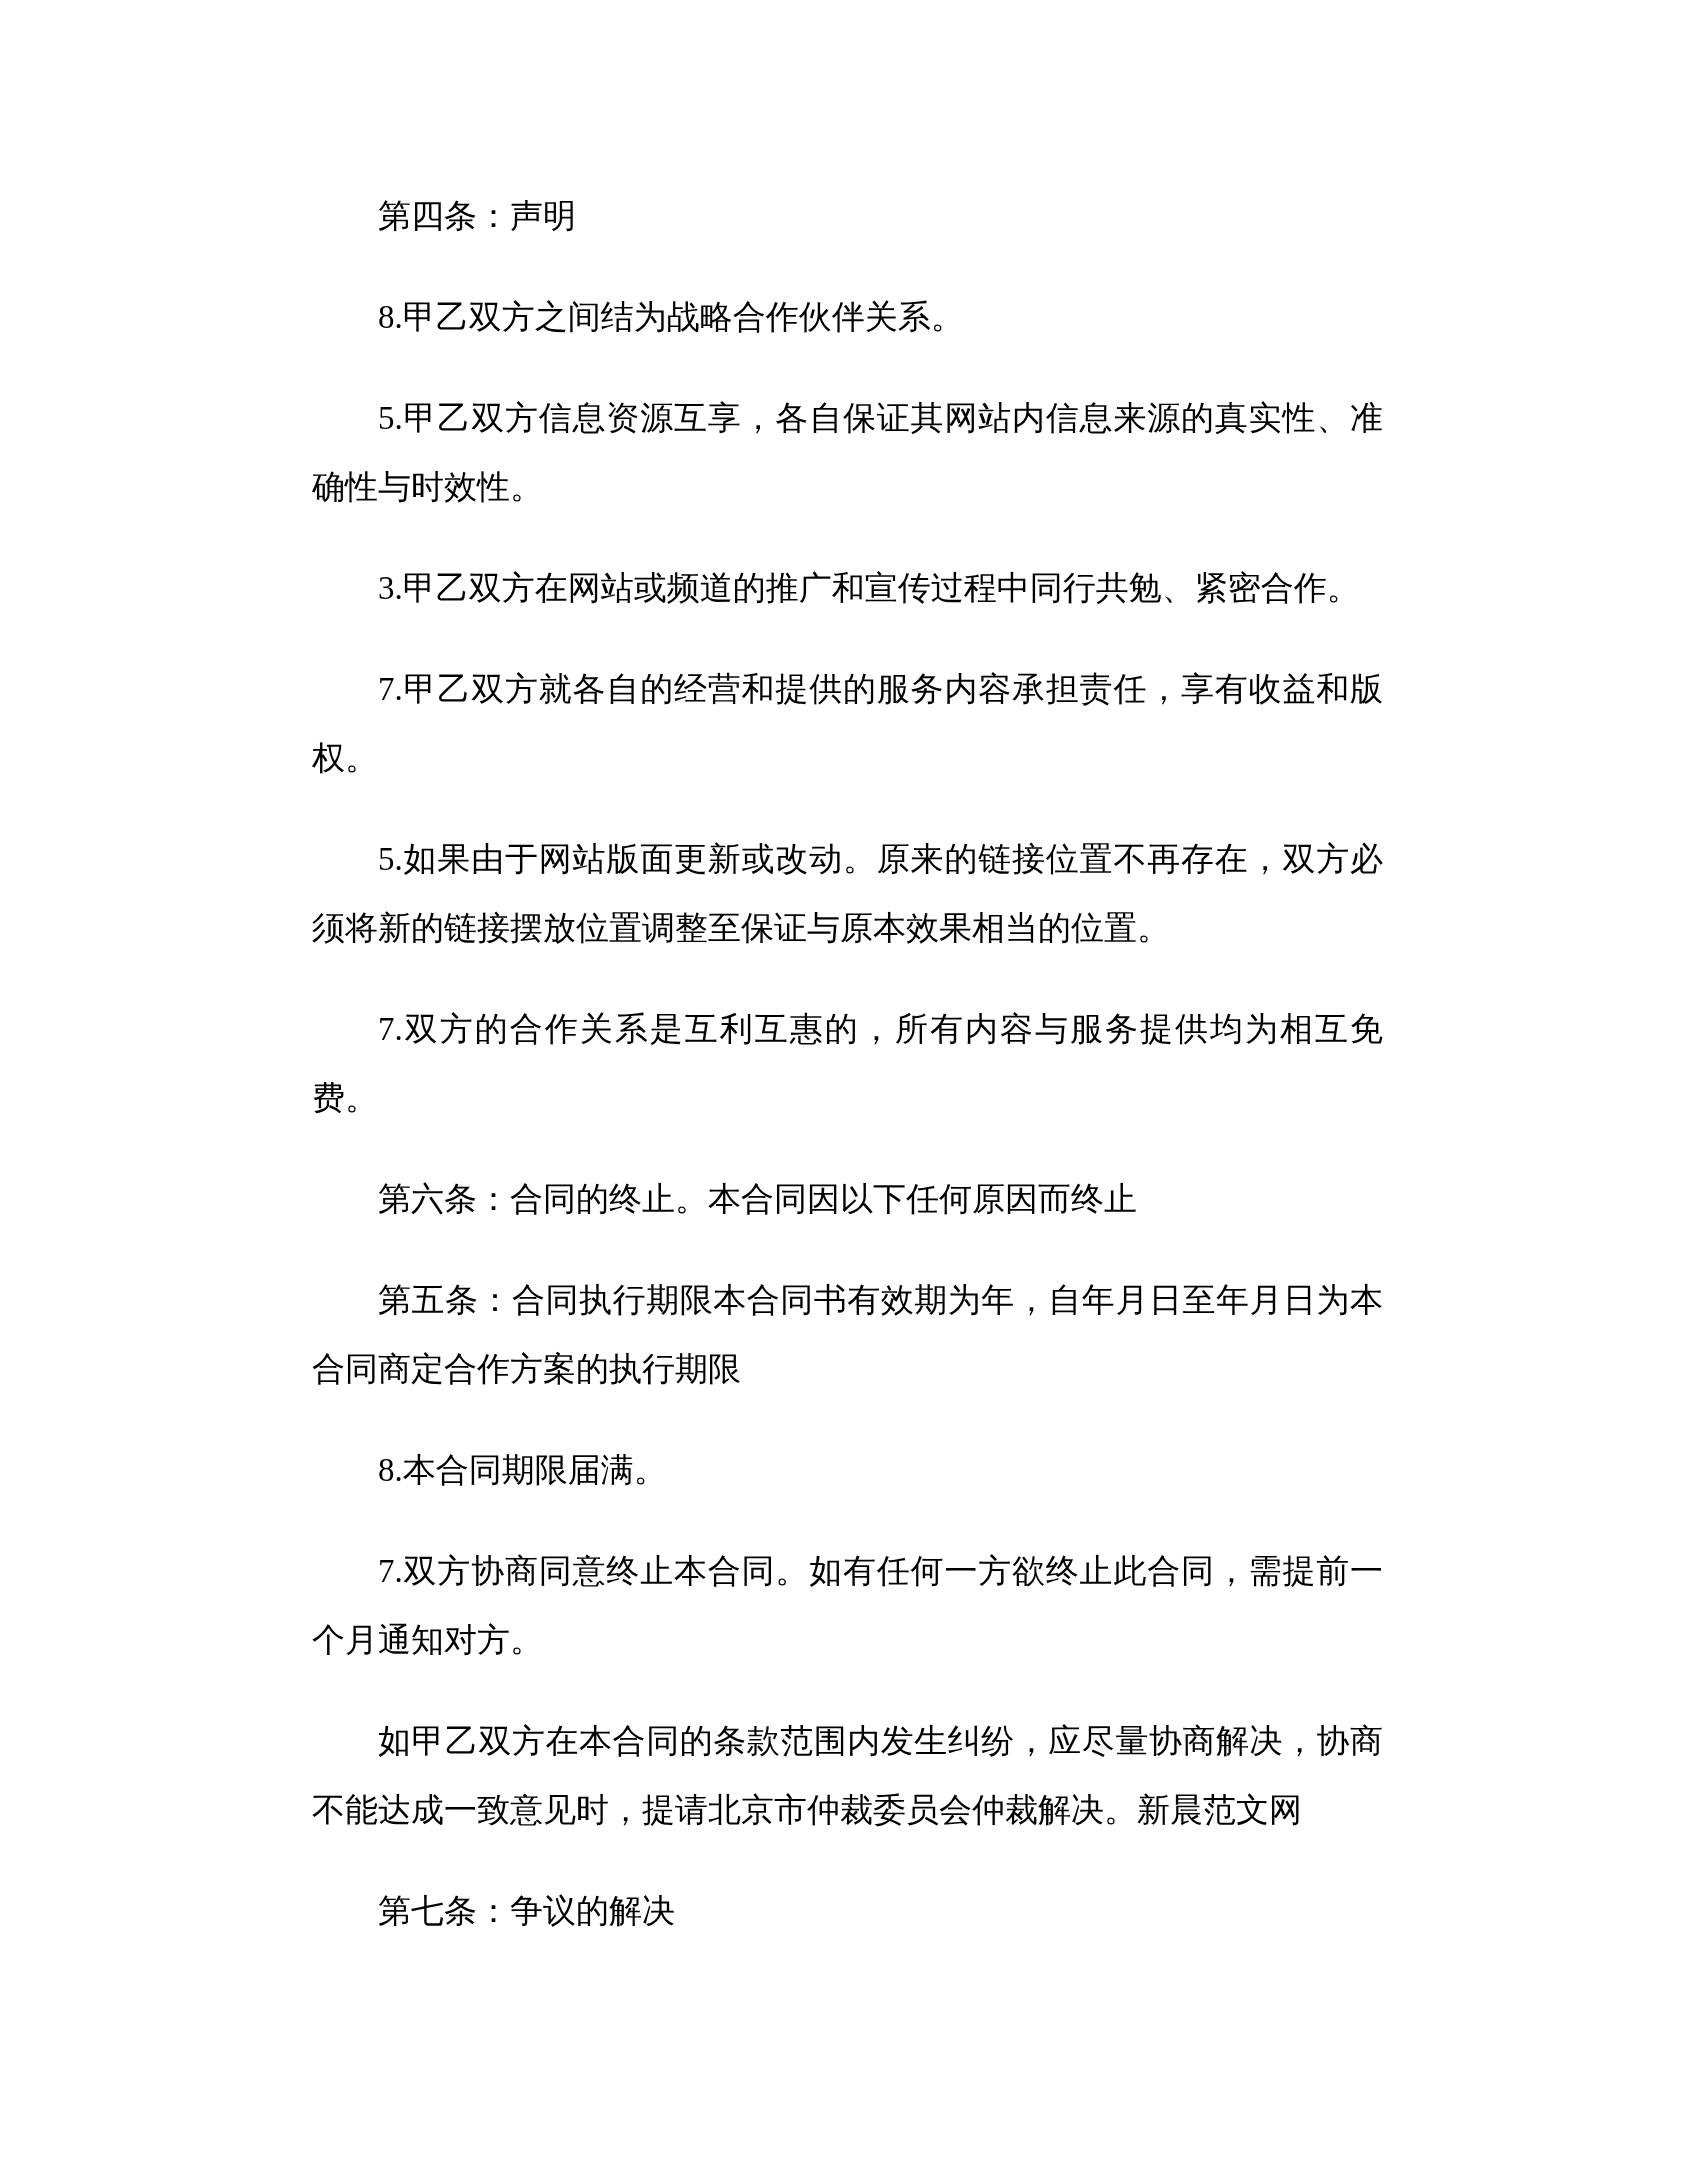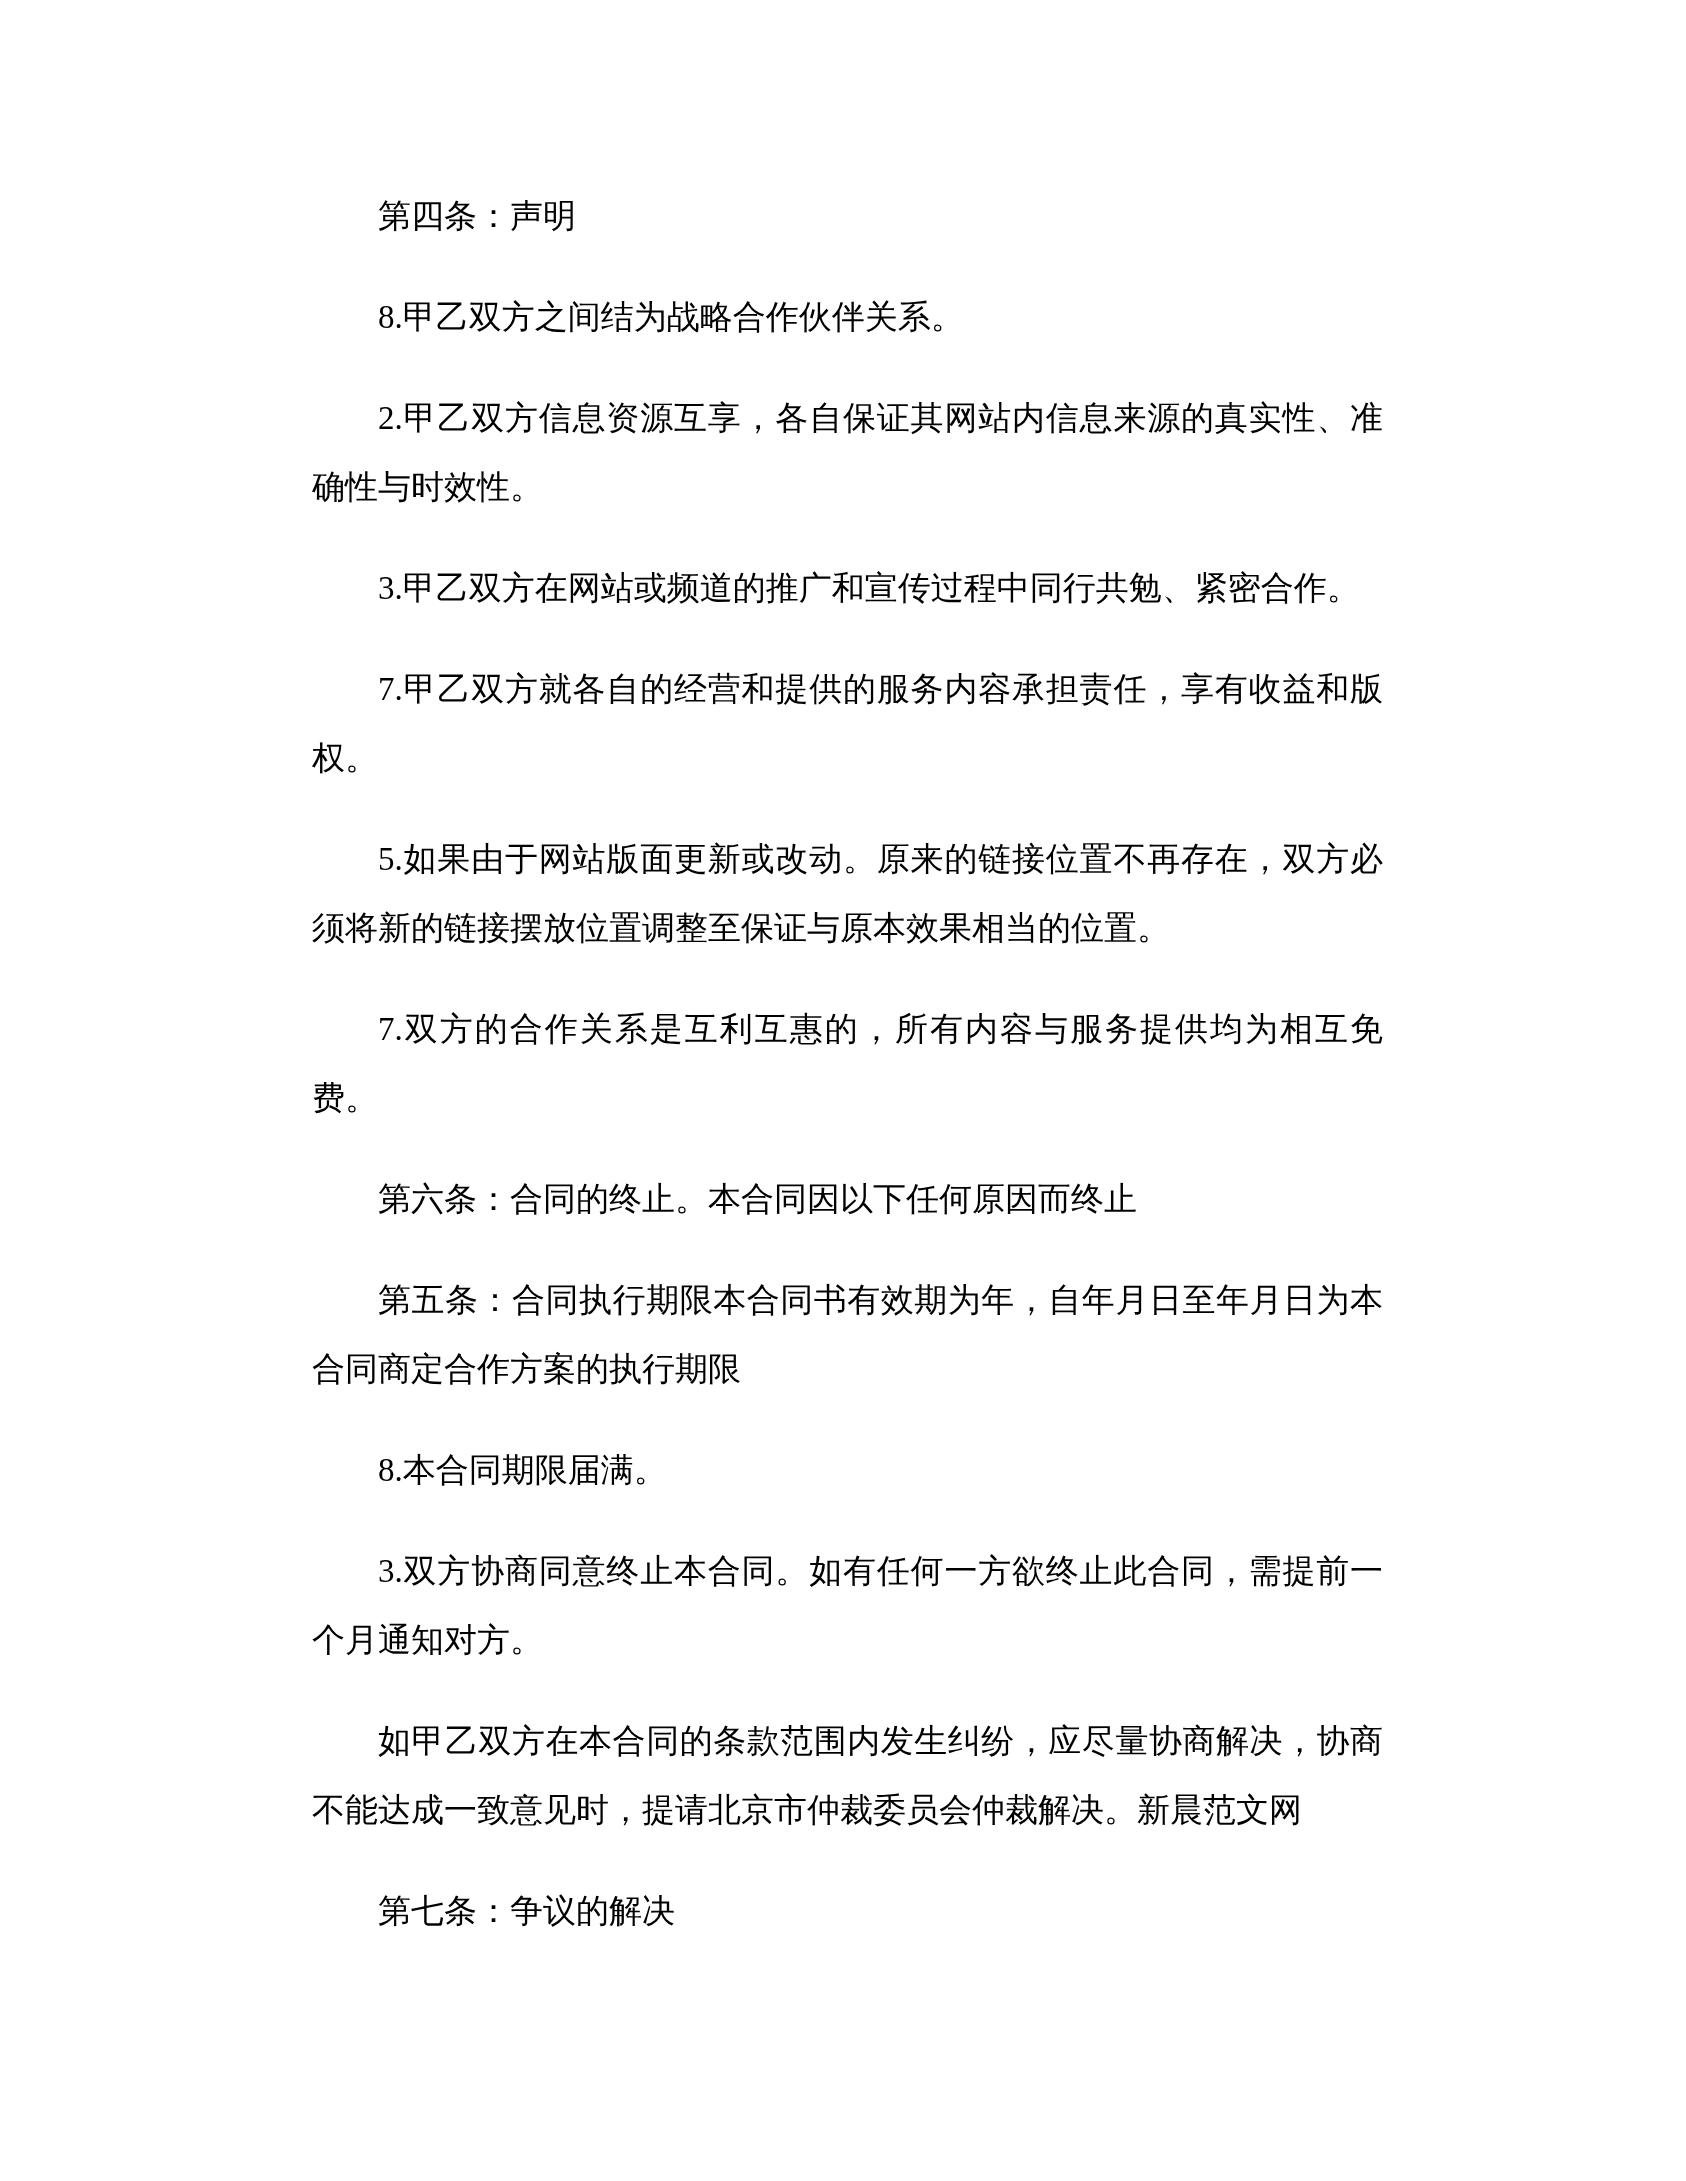--- a/index.html
+++ b/index.html
@@ -29,25 +29,25 @@
     word-break: break-all;
     color: #000000;
   }
 </style>
 </head>
 <body>
 
 <div class="page">
   <p>第四条：声明</p>
   <p>8.甲乙双方之间结为战略合作伙伴关系。</p>
-  <p>2.甲乙双方信息资源互享，各自保证其网站内信息来源的真实性、准确性与时效性。</p>
+  <p>5.甲乙双方信息资源互享，各自保证其网站内信息来源的真实性、准确性与时效性。</p>
   <p>3.甲乙双方在网站或频道的推广和宣传过程中同行共勉、紧密合作。</p>
   <p>7.甲乙双方就各自的经营和提供的服务内容承担责任，享有收益和版权。</p>
   <p>5.如果由于网站版面更新或改动。原来的链接位置不再存在，双方必须将新的链接摆放位置调整至保证与原本效果相当的位置。</p>
   <p>7.双方的合作关系是互利互惠的，所有内容与服务提供均为相互免费。</p>
   <p>第六条：合同的终止。本合同因以下任何原因而终止</p>
   <p>第五条：合同执行期限本合同书有效期为年，自年月日至年月日为本合同商定合作方案的执行期限</p>
   <p>8.本合同期限届满。</p>
-  <p>3.双方协商同意终止本合同。如有任何一方欲终止此合同，需提前一个月通知对方。</p>
+  <p>7.双方协商同意终止本合同。如有任何一方欲终止此合同，需提前一个月通知对方。</p>
   <p>如甲乙双方在本合同的条款范围内发生纠纷，应尽量协商解决，协商不能达成一致意见时，提请北京市仲裁委员会仲裁解决。新晨范文网</p>
   <p>第七条：争议的解决</p>
 </div>
 
 
 </body></html>

